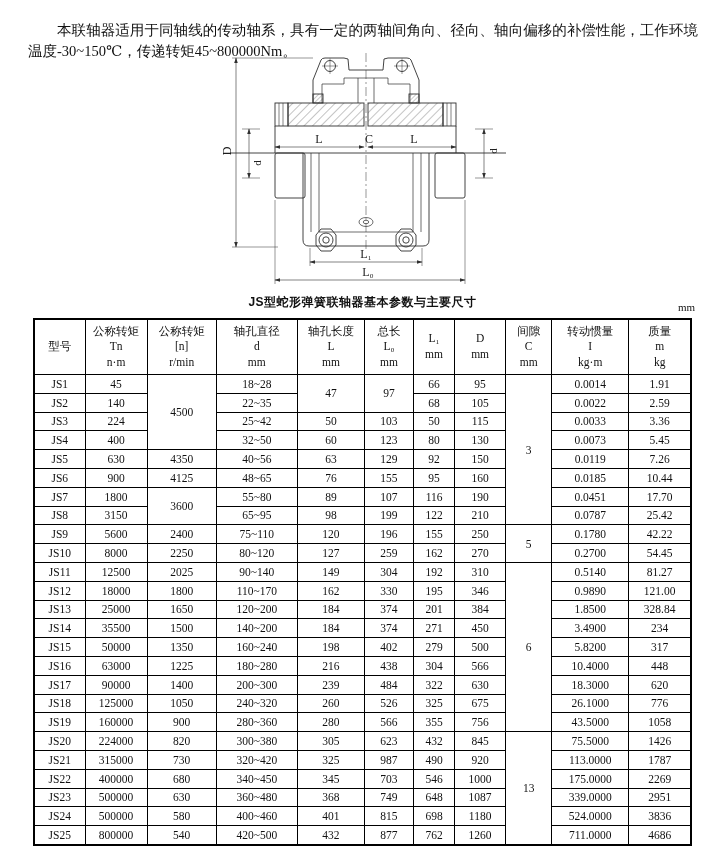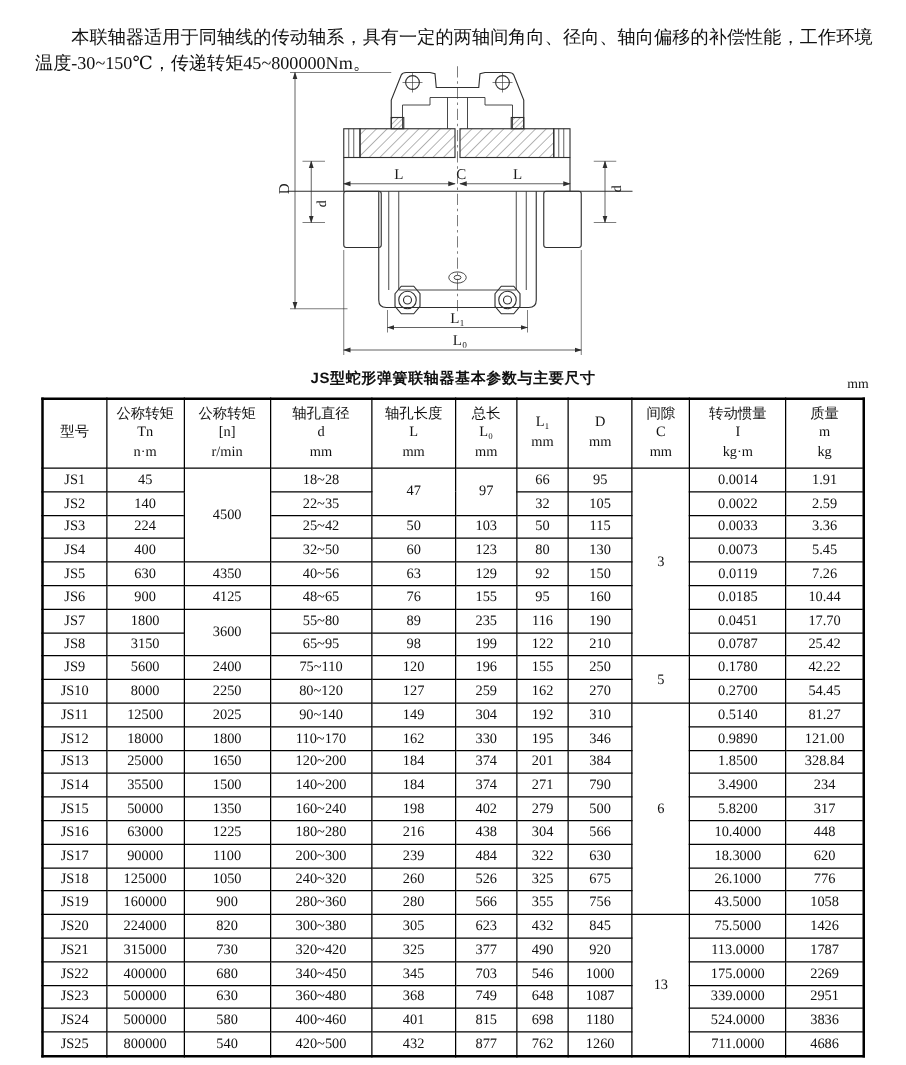--- a/index.html
+++ b/index.html
@@ -230,21 +230,21 @@
           <td>66</td>
           <td>95</td>
           <td rowspan="8">3</td>
           <td>0.0014</td>
           <td>1.91</td>
         </tr>
         <tr>
           <td>JS2</td>
           <td>140</td>
           <td>22~35</td>
-          <td>32</td>
+          <td>68</td>
           <td>105</td>
           <td>0.0022</td>
           <td>2.59</td>
         </tr>
         <tr>
           <td>JS3</td>
           <td>224</td>
           <td>25~42</td>
           <td>50</td>
           <td>103</td>
@@ -287,21 +287,21 @@
           <td>160</td>
           <td>0.0185</td>
           <td>10.44</td>
         </tr>
         <tr>
           <td>JS7</td>
           <td>1800</td>
           <td rowspan="2">3600</td>
           <td>55~80</td>
           <td>89</td>
-          <td>235</td>
+          <td>107</td>
           <td>116</td>
           <td>190</td>
           <td>0.0451</td>
           <td>17.70</td>
         </tr>
         <tr>
           <td>JS8</td>
           <td>3150</td>
           <td>65~95</td>
           <td>98</td>
@@ -374,21 +374,21 @@
           <td>328.84</td>
         </tr>
         <tr>
           <td>JS14</td>
           <td>35500</td>
           <td>1500</td>
           <td>140~200</td>
           <td>184</td>
           <td>374</td>
           <td>271</td>
-          <td>790</td>
+          <td>450</td>
           <td>3.4900</td>
           <td>234</td>
         </tr>
         <tr>
           <td>JS15</td>
           <td>50000</td>
           <td>1350</td>
           <td>160~240</td>
           <td>198</td>
           <td>402</td>
@@ -405,21 +405,21 @@
           <td>216</td>
           <td>438</td>
           <td>304</td>
           <td>566</td>
           <td>10.4000</td>
           <td>448</td>
         </tr>
         <tr>
           <td>JS17</td>
           <td>90000</td>
-          <td>1100</td>
+          <td>1400</td>
           <td>200~300</td>
           <td>239</td>
           <td>484</td>
           <td>322</td>
           <td>630</td>
           <td>18.3000</td>
           <td>620</td>
         </tr>
         <tr>
           <td>JS18</td>
@@ -457,21 +457,21 @@
           <td rowspan="6">13</td>
           <td>75.5000</td>
           <td>1426</td>
         </tr>
         <tr>
           <td>JS21</td>
           <td>315000</td>
           <td>730</td>
           <td>320~420</td>
           <td>325</td>
-          <td>377</td>
+          <td>987</td>
           <td>490</td>
           <td>920</td>
           <td>113.0000</td>
           <td>1787</td>
         </tr>
         <tr>
           <td>JS22</td>
           <td>400000</td>
           <td>680</td>
           <td>340~450</td>

